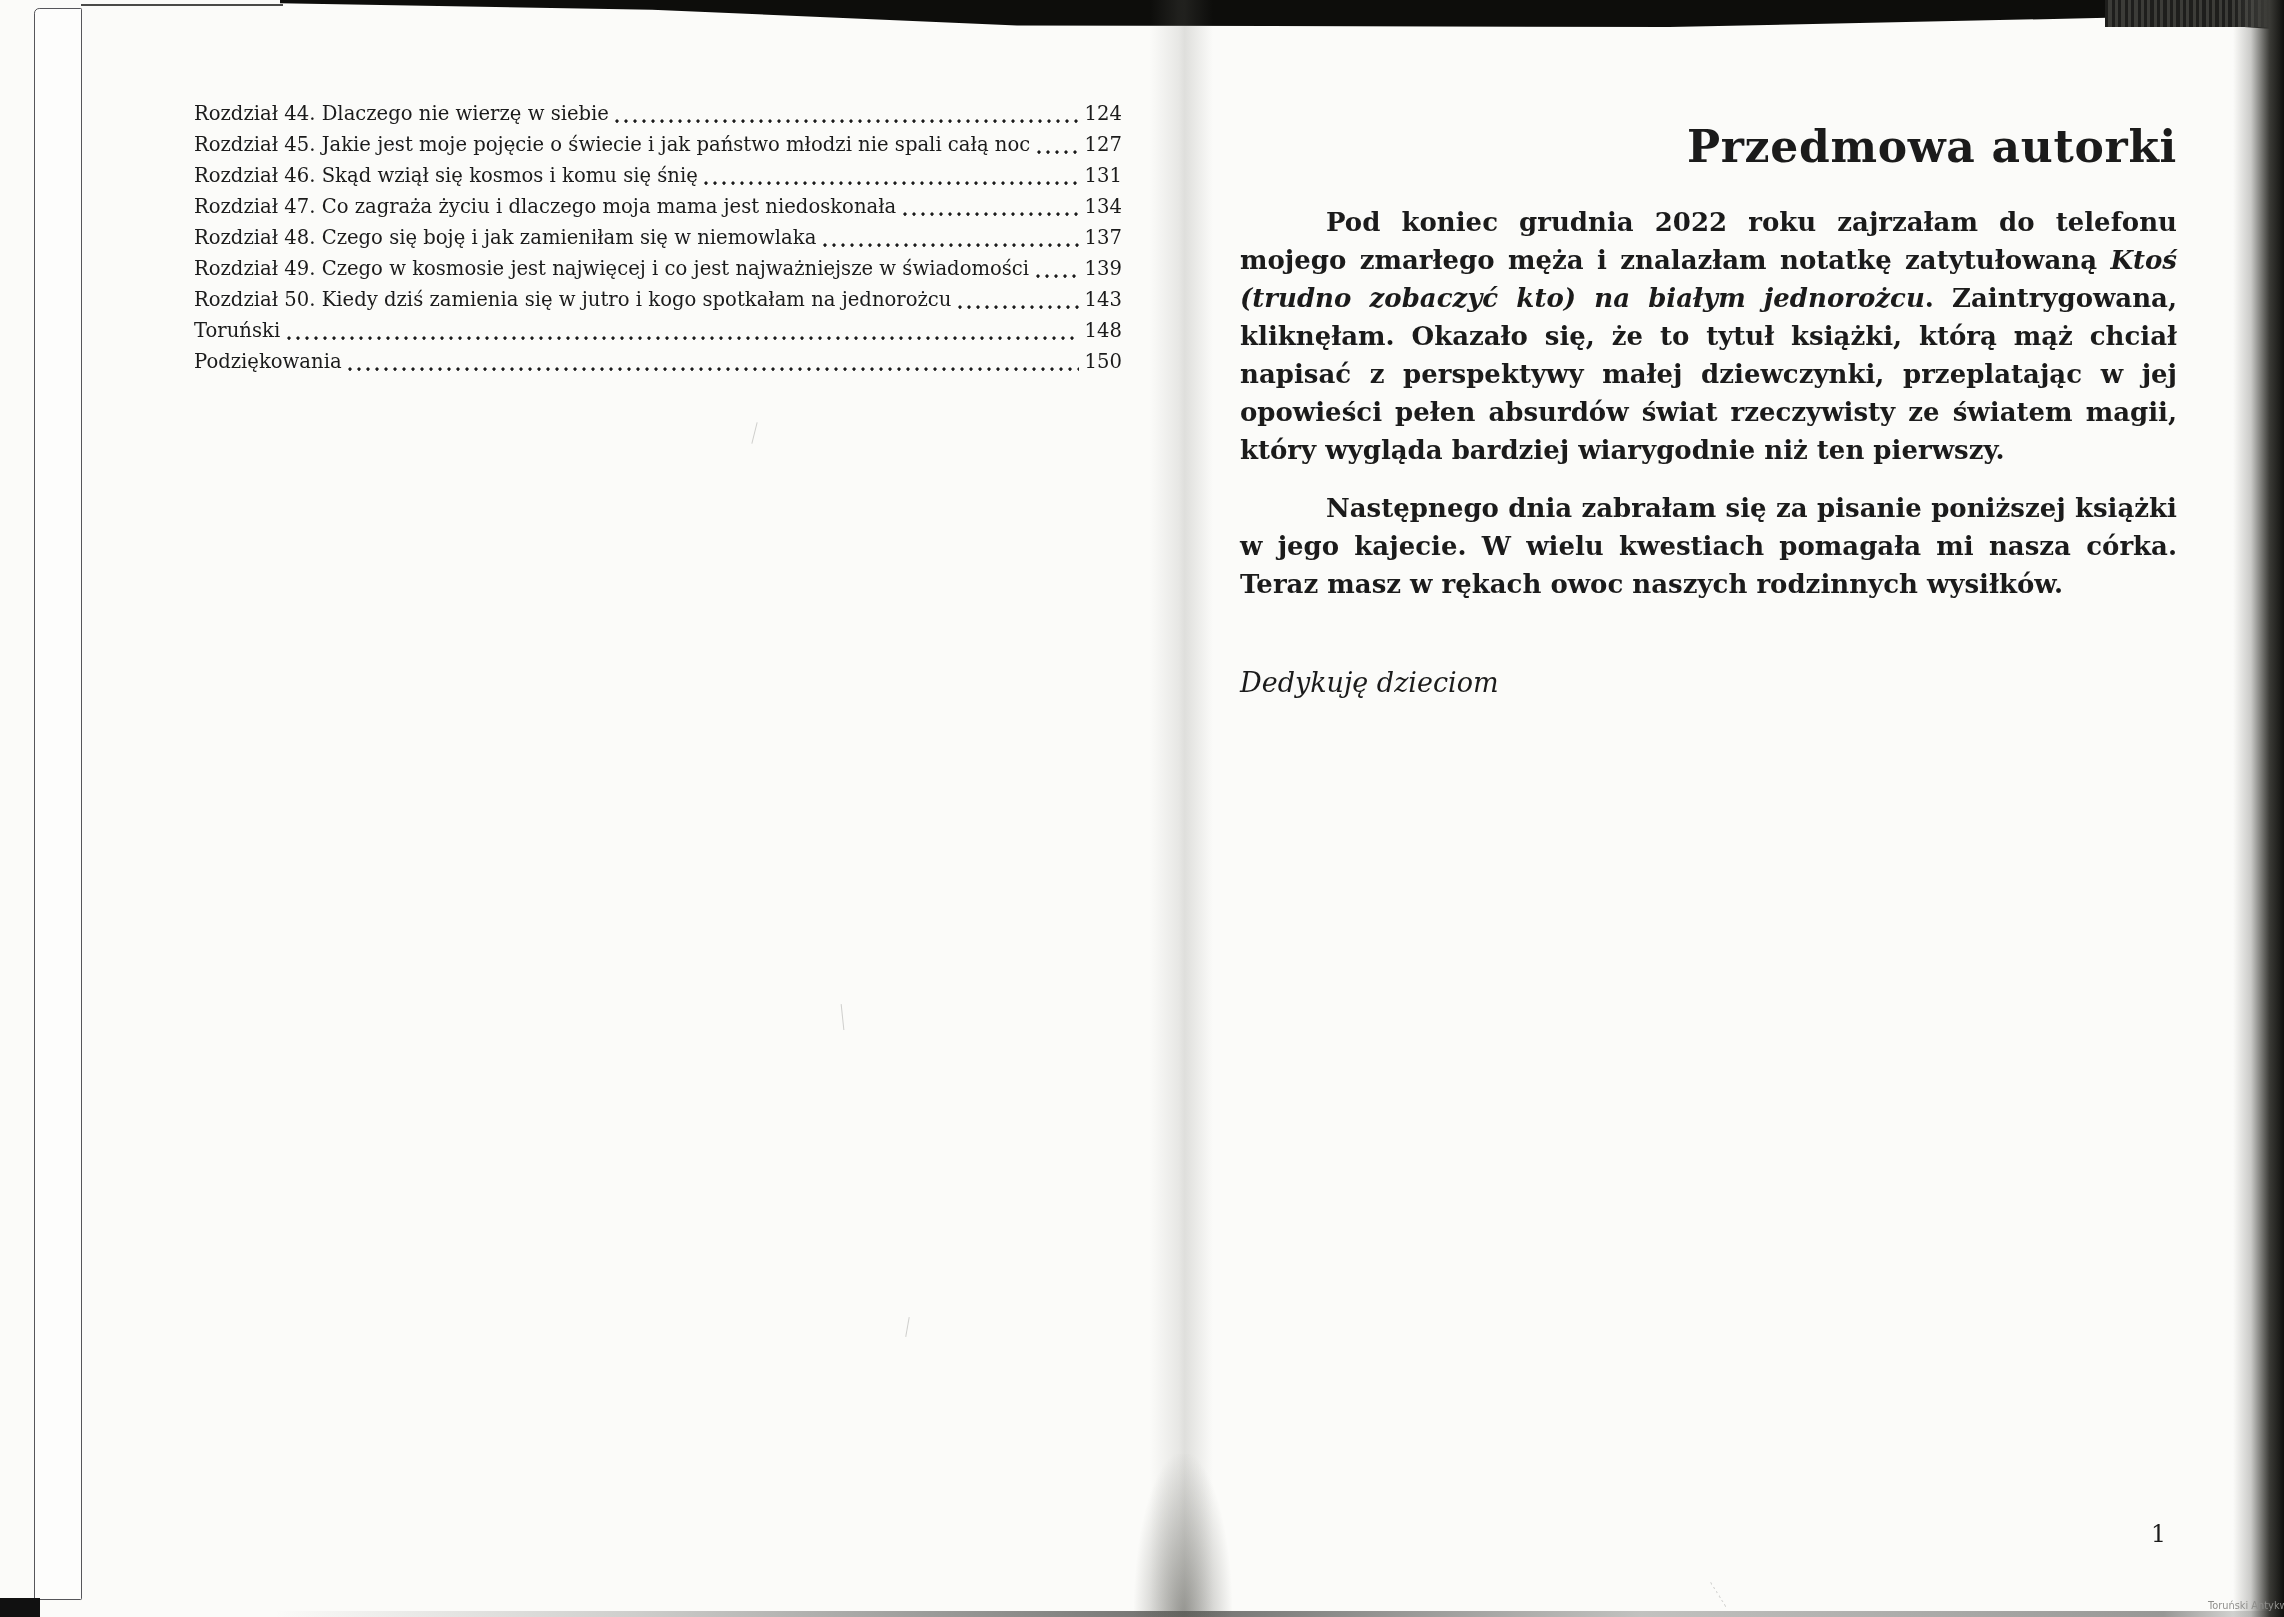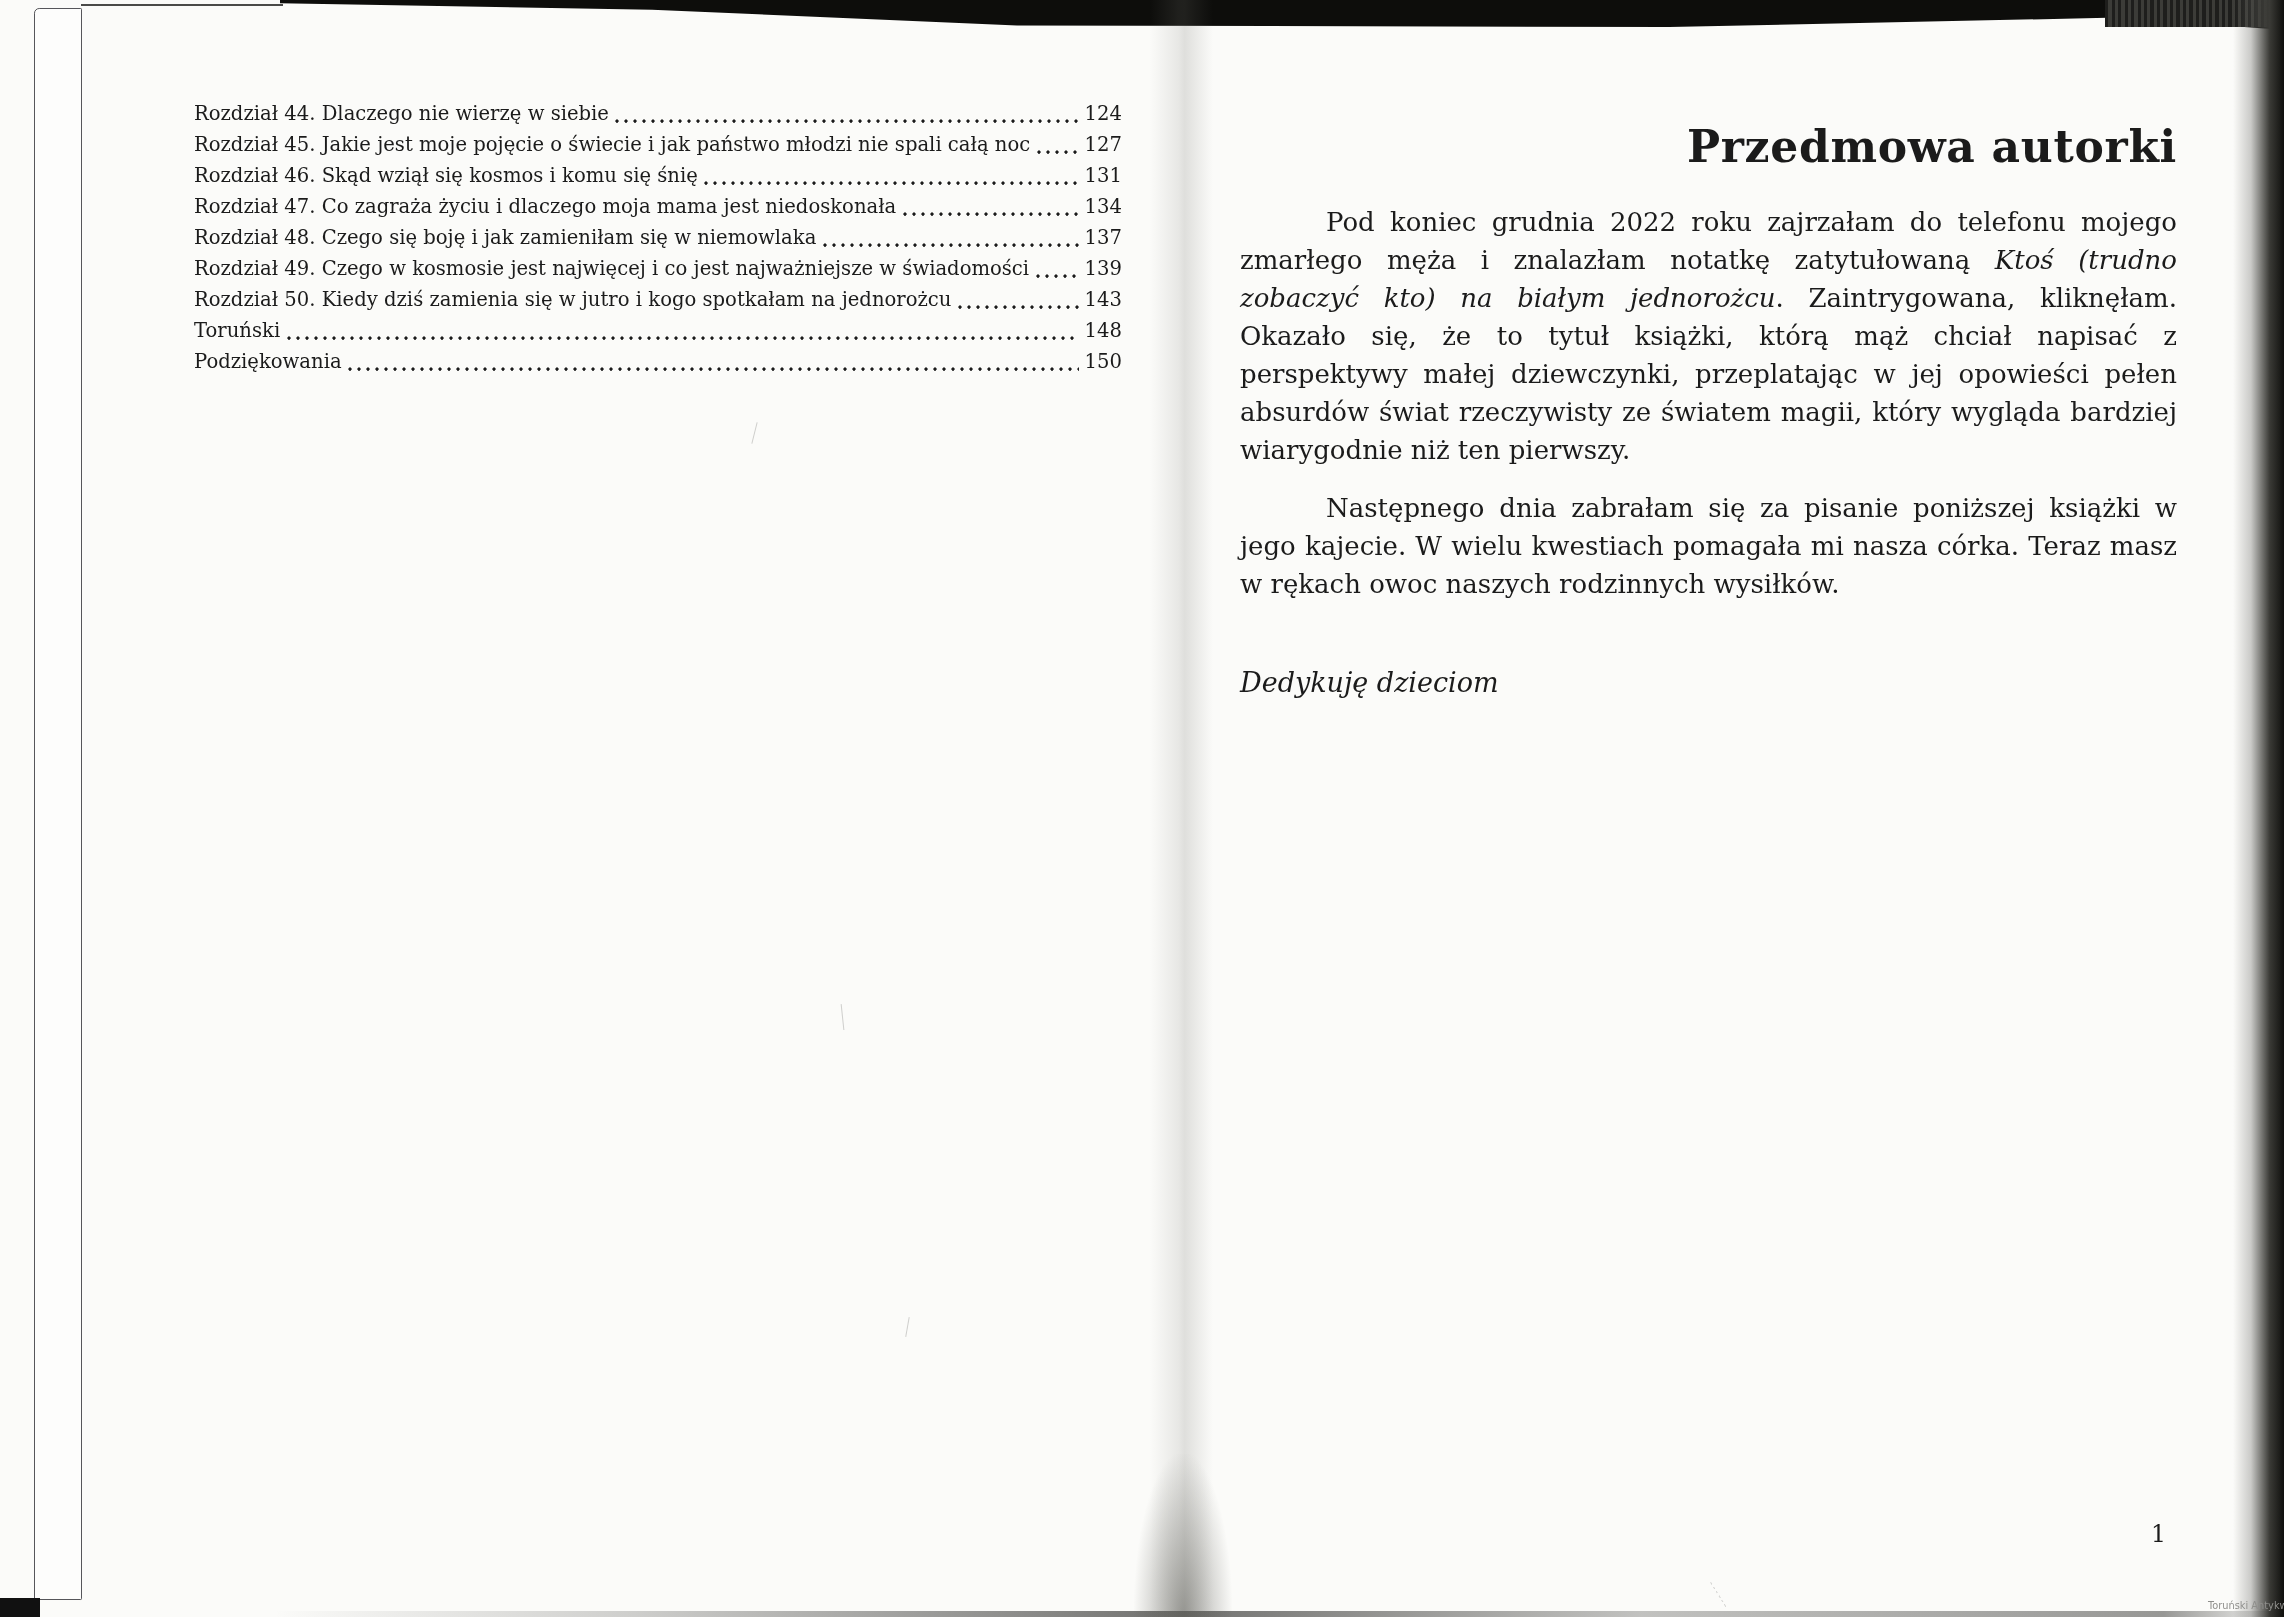--- a/index.html
+++ b/index.html
@@ -64,20 +64,21 @@
   .preface{position:absolute;left:1240px;top:121px;width:937px;}
   .preface-title{
     margin:0 0 30px 0;text-align:right;
     font-size:44px;line-height:52px;font-weight:bold;letter-spacing:0.7px;
   }
   .body-para{
     margin:0 0 19.6px 0;
     font-size:26px;line-height:38px;
     text-align:justify;text-indent:86px;
     hyphens:none;
+    font-weight:bold;
   }
   .body-para .it{font-style:italic;}
   .dedication{font-style:italic;font-size:27px;line-height:33px;margin-top:63px;}
   .pageno{position:absolute;left:2151px;top:1520px;font-size:23.5px;}
   .watermark{
     position:absolute;left:2208px;top:1600px;z-index:6;white-space:nowrap;
     font-family:"DejaVu Sans", sans-serif;font-size:9.8px;color:#8f8f8c;
   }
 </style>
 </head>

